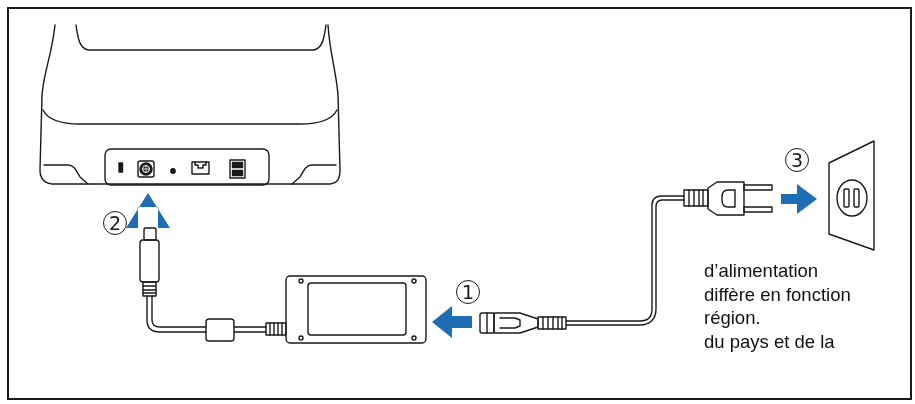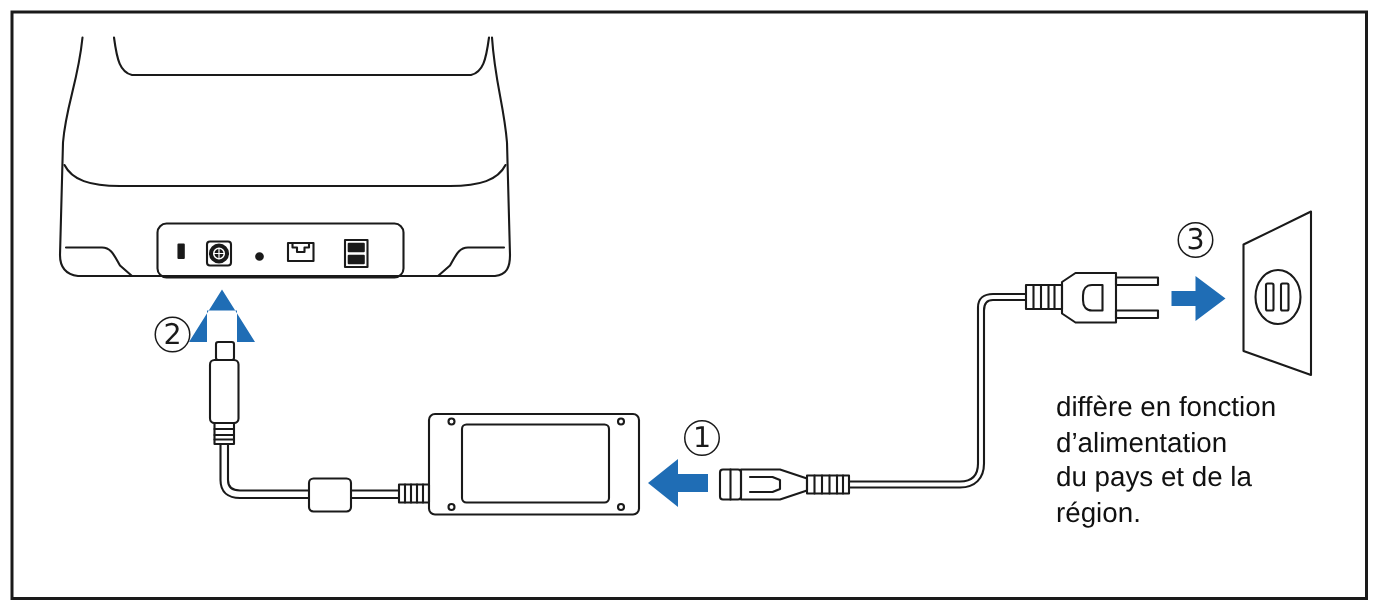--- a/index.html
+++ b/index.html
@@ -117,17 +117,17 @@
     <rect x="844" y="189" width="5" height="18" rx="1"></rect>
     <rect x="854" y="189" width="5" height="18" rx="1"></rect>
   </g>
 </svg>
 
 <div class="step" style="left:103px;top:211px;">2</div>
 <div class="step" style="left:456px;top:280px;">1</div>
 <div class="step" style="left:785px;top:148px;">3</div>
 
 <div class="note">
+  <div>d’alimentation</div>
   <div>diffère en fonction</div>
-  <div>d’alimentation</div>
+  <div>région.</div>
   <div>du pays et de la</div>
-  <div>région.</div>
 </div>
 
 </body></html>

